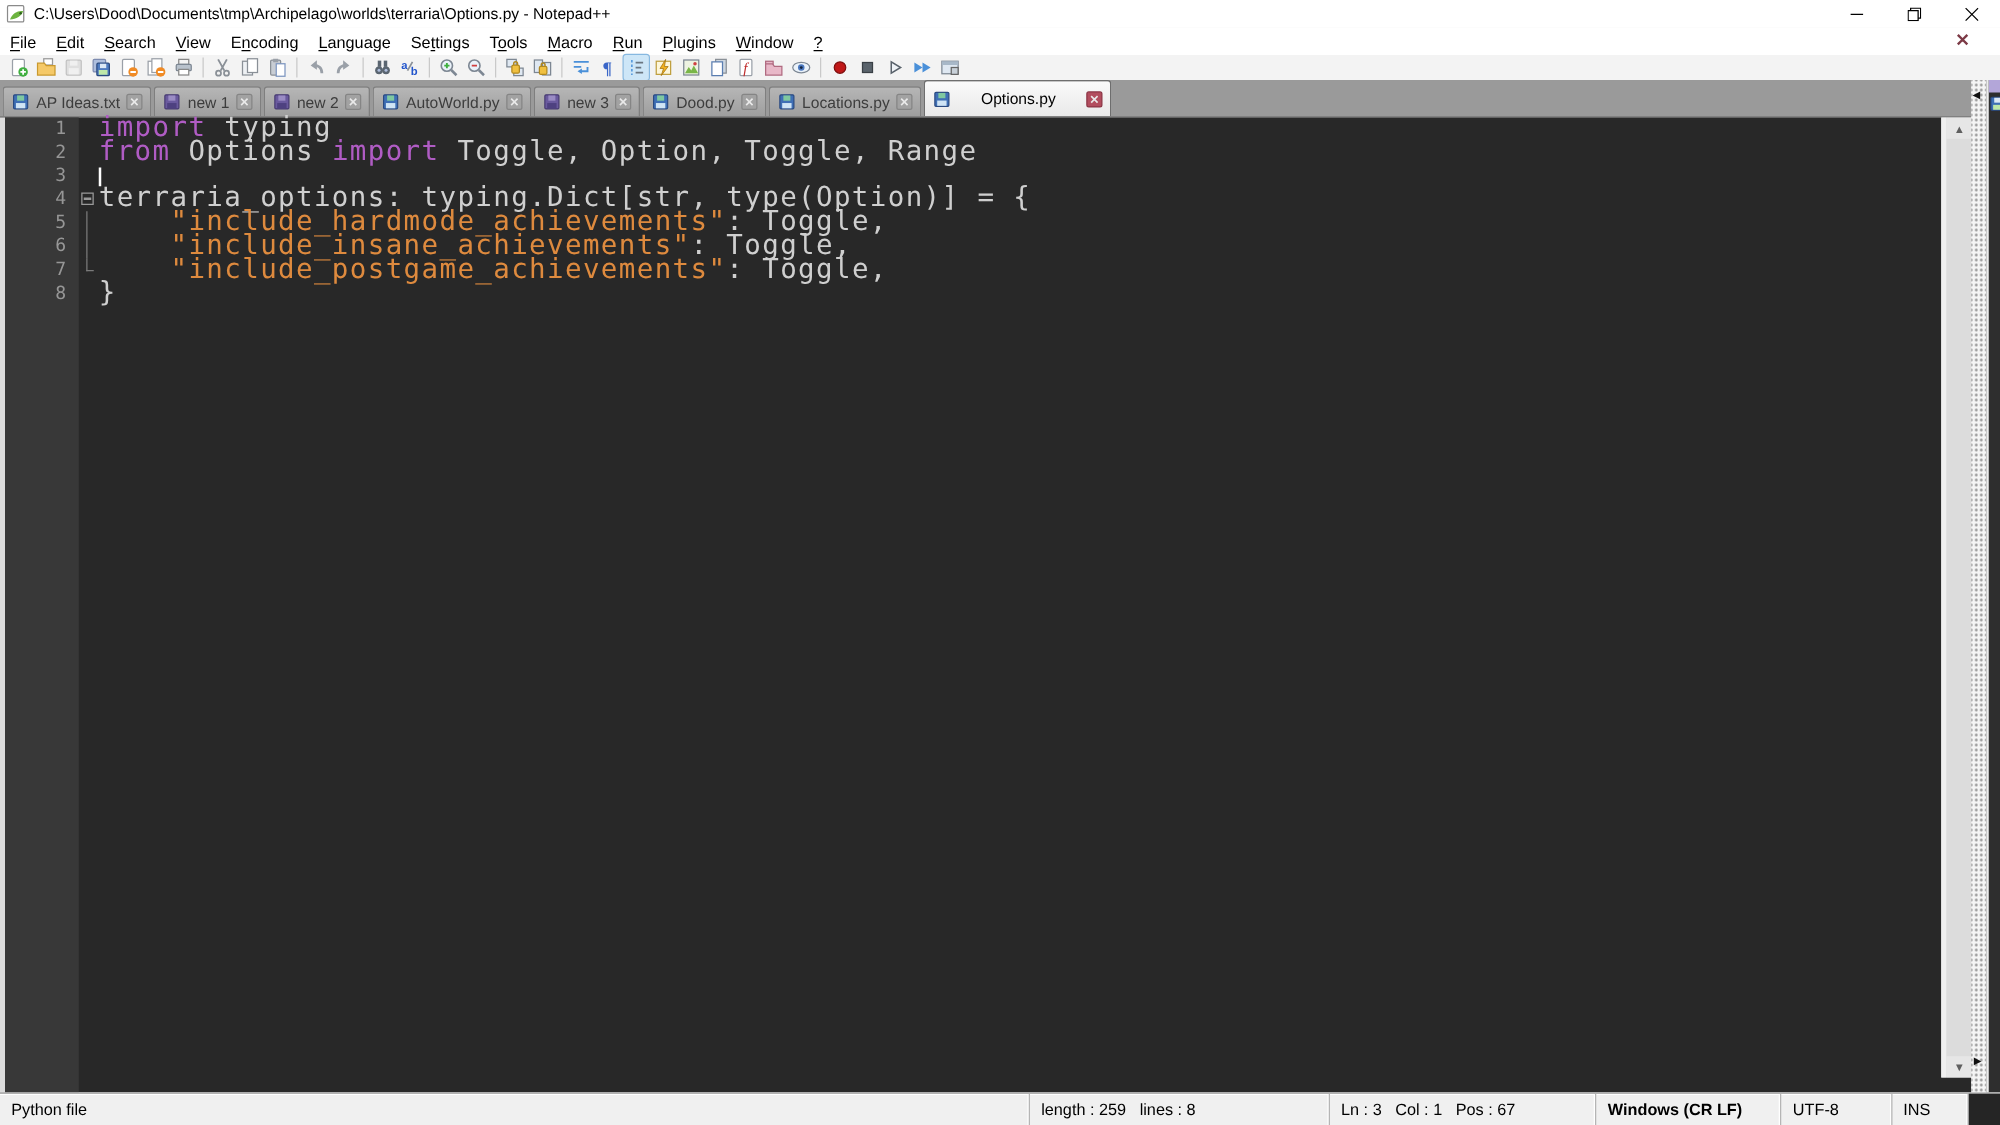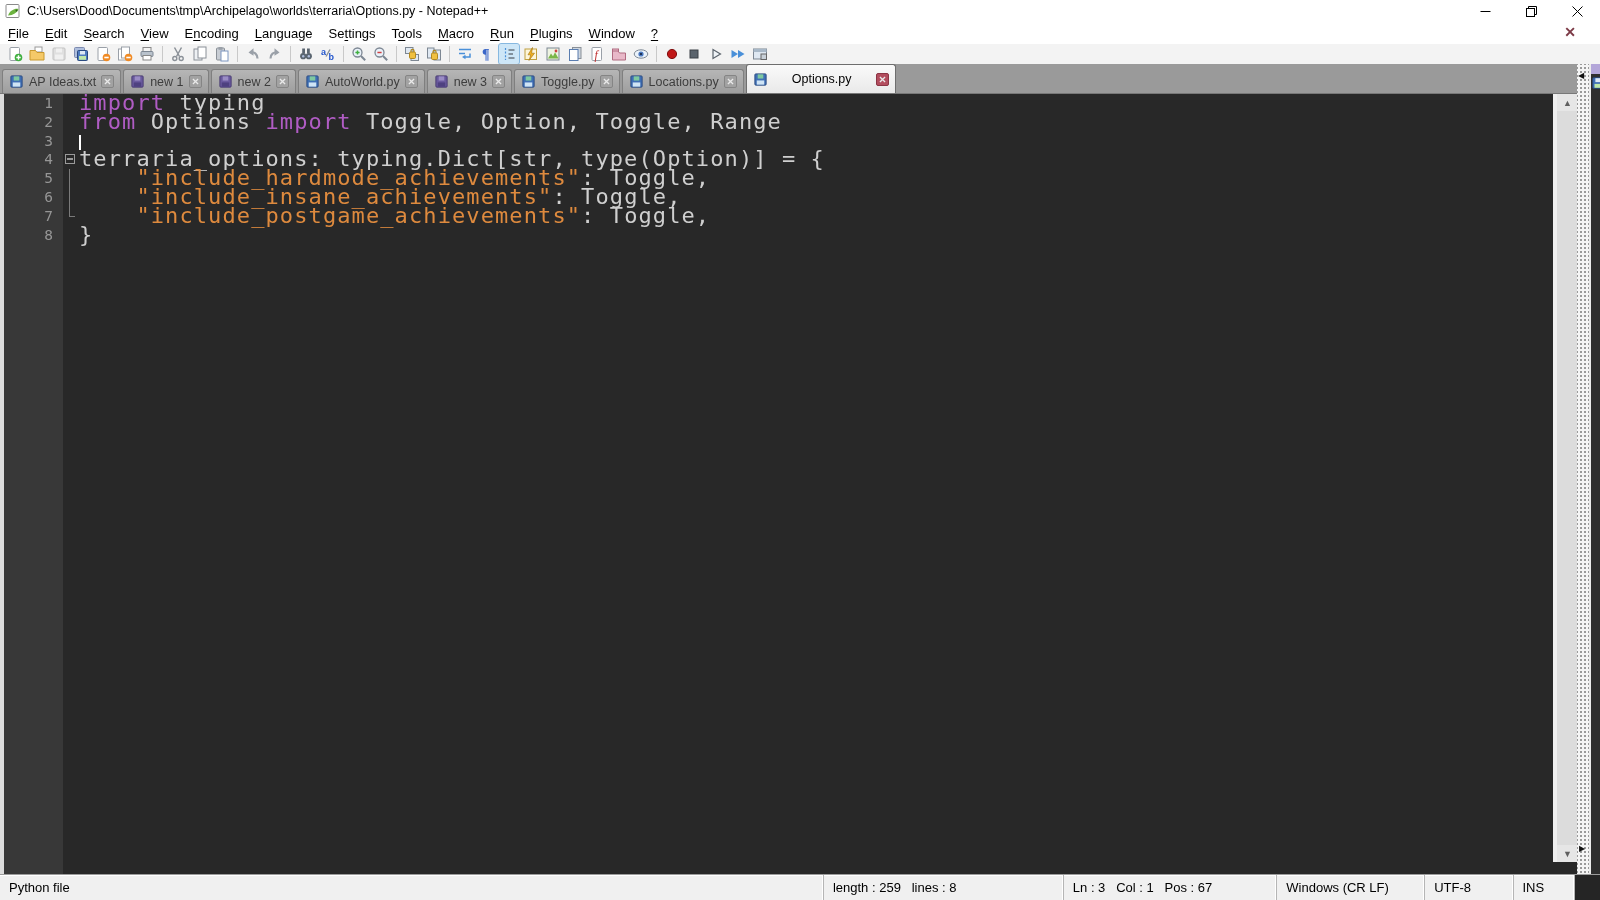--- a/index.html
+++ b/index.html
@@ -74,21 +74,21 @@
   .sliver{position:absolute;left:1589px;top:64px;width:11px;height:810px;background:#2e2e2e;
           border-left:2px solid #ececec;box-sizing:border-box;overflow:hidden;}
   .sliver .lav{height:10px;background:#b3a6d9;}
   .sliver .flop{width:14px;height:14px;margin-top:2px;}
   
   .statusbar{position:absolute;left:0;top:874px;width:1600px;height:26px;background:#f0f0f0;
              border-top:1px solid #9c9c9c;box-shadow:inset 0 1px 0 #ffffff;display:flex;
              font-size:13px;color:#000;box-sizing:border-box;}
   .sb-cell{display:flex;align-items:center;padding-left:9px;white-space:pre;box-sizing:border-box;
            border-right:1px solid #b5b5b5;box-shadow:inset -1px 0 0 #ffffff;overflow:hidden;}
-  .sb-c0{width:842px;} .sb-c1{width:245px;} .sb-c2{width:218px;} .sb-c3{width:151px;}
+  .sb-c0{width:842px;} .sb-c1{width:245px;} .sb-c2{width:218px;} .sb-c3{width:151px;font-weight:bold;}
   .sb-c4{width:90px;} .sb-c5{width:63px;}
   .sb-corner{width:25px;background:#252525;border:none;box-shadow:none;}
 </style>
 </head>
 <body>
 
 <div class="win">
 
   <div class="titlebar">
     <span class="appicon">
@@ -423,21 +423,21 @@
             <path d="M4 4l7 7M11 4l-7 7" stroke="#e9e9e9" stroke-width="1.8"></path>
           </svg>
         </span>
       </div>
       <div class="tab">
         <span class="ticon"><svg width="15" height="15" viewBox="0 0 16 16">
             <rect x="2" y="2" width="12" height="12" rx="1" fill="#3f6fb5" stroke="#2a4a80"></rect>
             <rect x="5" y="2.5" width="6" height="4.5" fill="#7fc8a0"></rect>
             <rect x="4" y="9" width="8" height="4.5" fill="#cfe4f5"></rect>
           </svg></span>
-        <span>Toggle.py</span>
+        <span>Dood.py</span>
         <span class="tclose">
           <svg width="11" height="11" viewBox="0 0 15 15">
             <path d="M4 4l7 7M11 4l-7 7" stroke="#e9e9e9" stroke-width="1.8"></path>
           </svg>
         </span>
       </div>
       <div class="tab">
         <span class="ticon"><svg width="15" height="15" viewBox="0 0 16 16">
             <rect x="2" y="2" width="12" height="12" rx="1" fill="#3f6fb5" stroke="#2a4a80"></rect>
             <rect x="5" y="2.5" width="6" height="4.5" fill="#7fc8a0"></rect>

